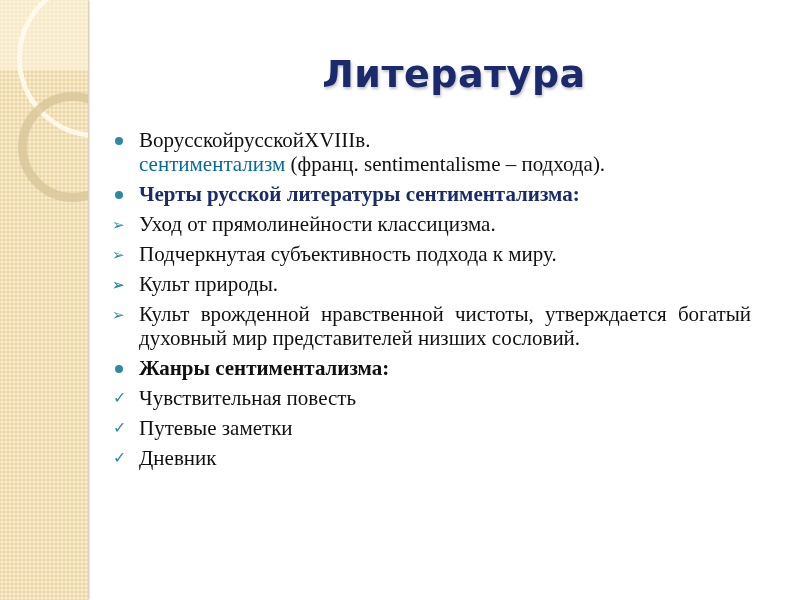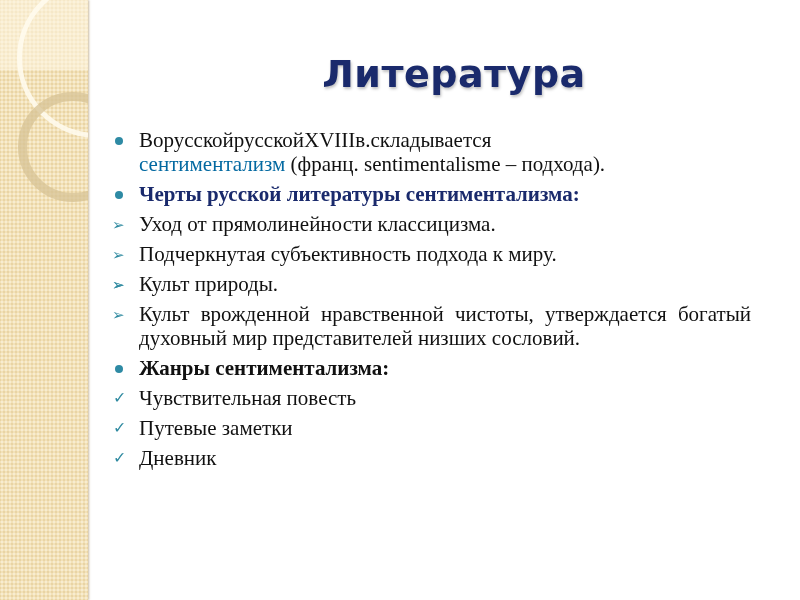--- a/index.html
+++ b/index.html
@@ -59,21 +59,20 @@
 <div class="content">
 
   <div class="item">
     <span class="dot"></span>
     <div class="spread">
       <span>Во</span>
       <span>русской</span>
       <span>русской</span>
       <span>XVIII</span>
       <span>в.</span>
-      <span>складывается</span>
     </div>
     <div><span class="red">сентиментализм</span><span> (франц. sentimentalisme – подхода).</span></div>
   </div>
 
   <div class="item">
     <span class="dot"></span>
     <span class="navy">Черты русской литературы сентиментализма:</span>
   </div>
 
   <div class="item">

